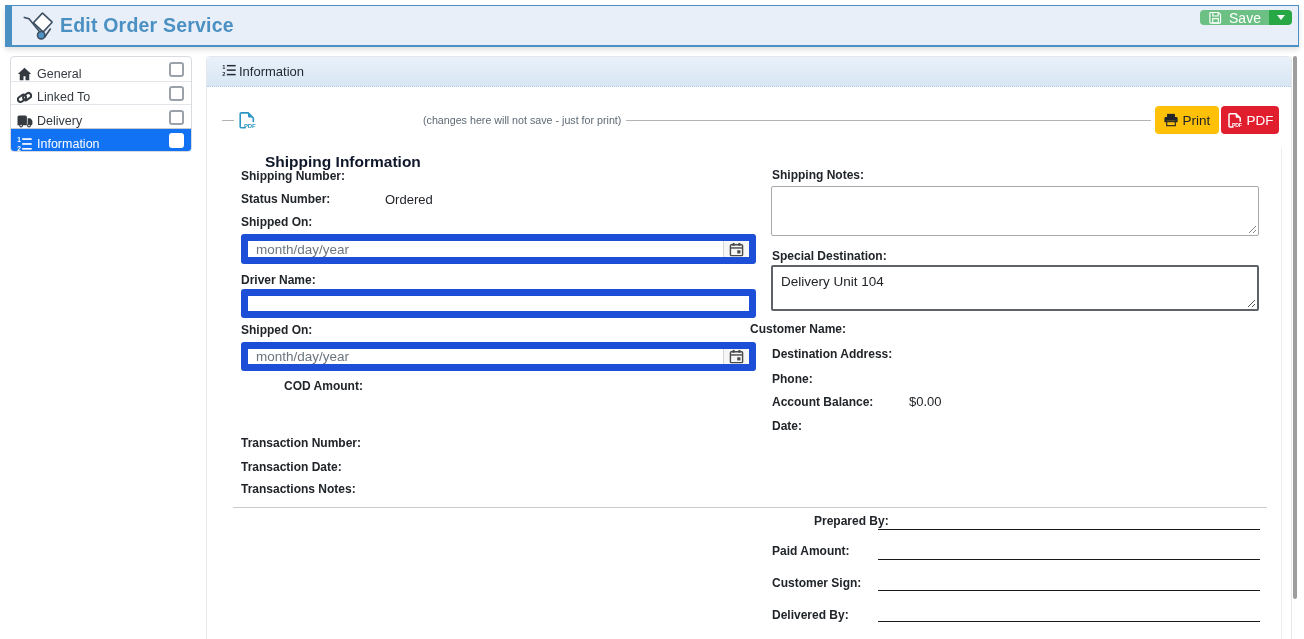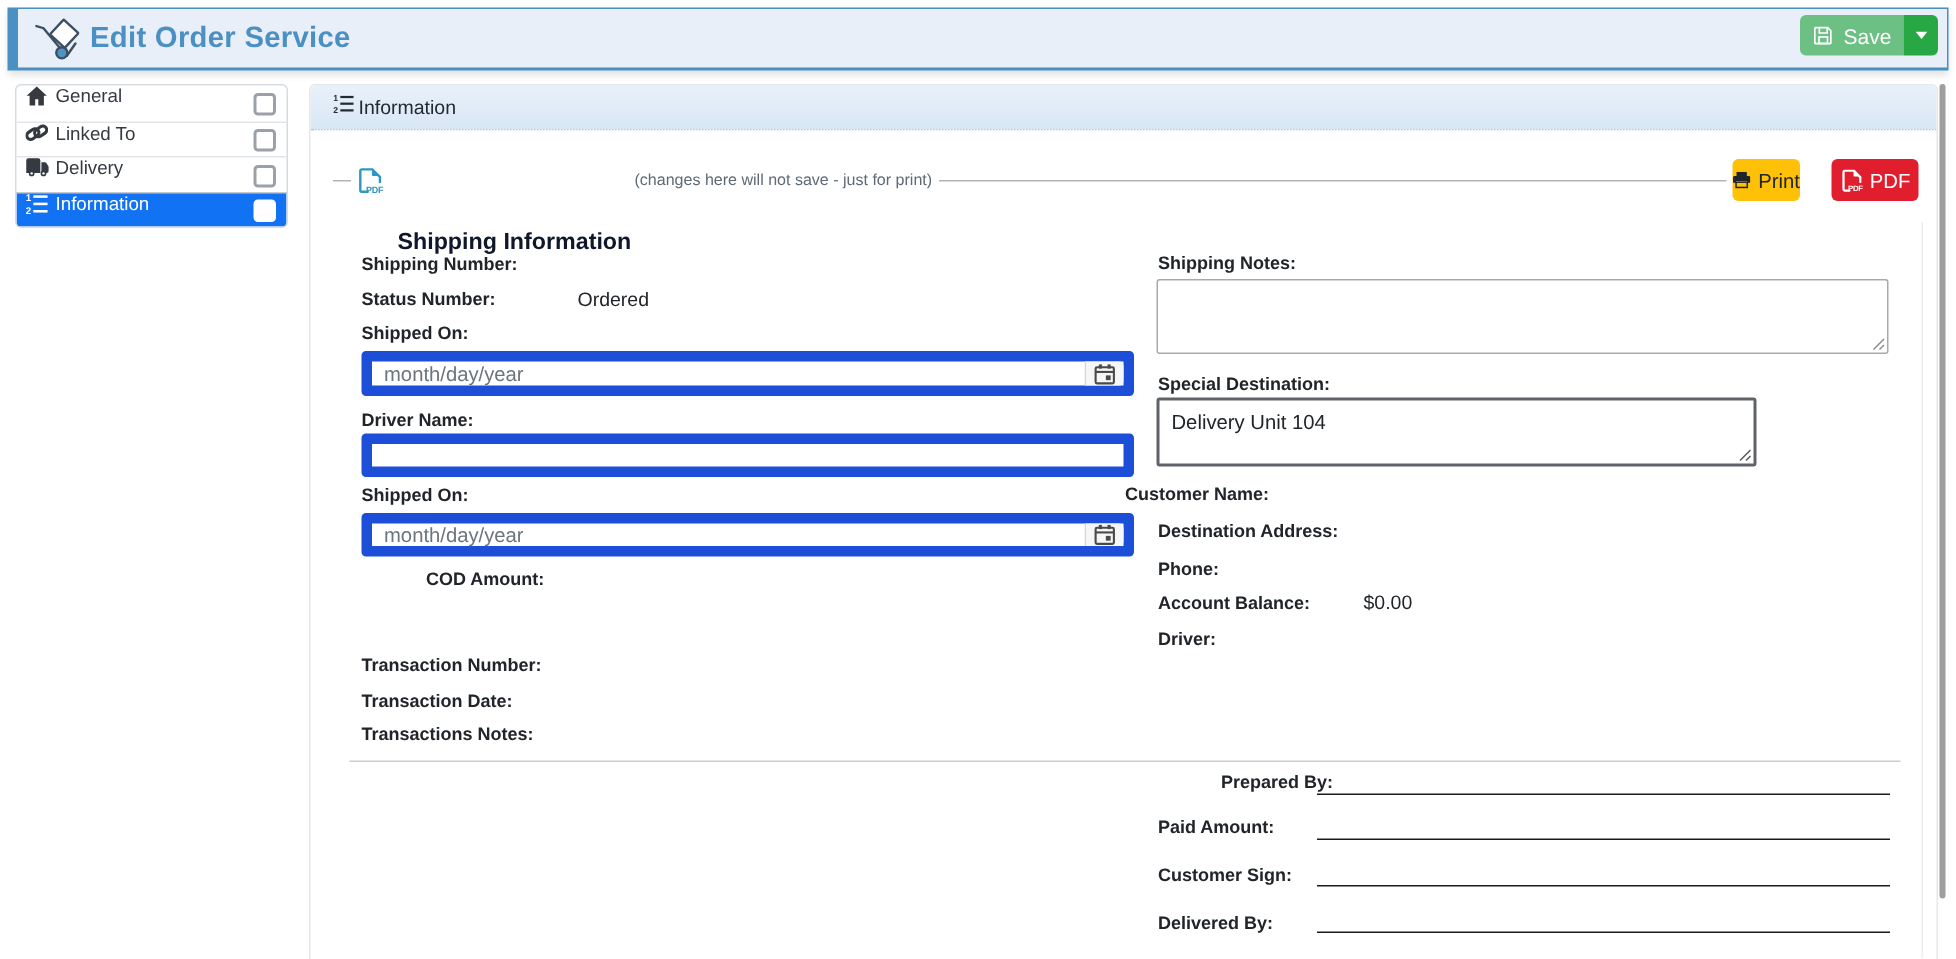--- a/index.html
+++ b/index.html
@@ -5,29 +5,29 @@
 * { margin:0; padding:0; box-sizing:border-box; }
 html,body { width:1304px; height:639px; background:#fff; font-family:"Liberation Sans", sans-serif; overflow:hidden; }
 
 
 #topbar { position:absolute; left:5px; top:5px; width:1294px; height:42px;
   background:#e9eff8; border:1px solid #4a90c2; border-left:7px solid #4a90c2; border-bottom-width:2px;
   box-shadow:0 3px 5px rgba(0,0,0,0.12); }
 #topbar .title { position:absolute; left:48px; top:0; height:100%; display:flex; align-items:center;
   font-size:19.5px; font-weight:bold; color:#4a90c2; letter-spacing:0.2px; }
 #trucksvg { position:absolute; left:11px; top:4px; }
-#savegrp { position:absolute; left:1188px; top:4px; height:27px; display:flex; }
+#savegrp { position:absolute; left:1188px; top:4px; height:15px; display:flex; }
 #savemain { width:69px; background:#6cc084; border-radius:4px 0 0 4px; color:#fff; font-size:14px;
   display:flex; align-items:center; justify-content:center; gap:6px; }
 #savetgl { width:23px; background:#28a745; border-radius:0 4px 4px 0; display:flex; align-items:center; justify-content:center; }
 
 
 #sidebar { position:absolute; left:10px; top:56px; width:182px; background:#fff;
   border:1px solid #d7dbe0; border-radius:4px; overflow:hidden; }
-#sidebar .item { position:relative; height:23.5px; display:flex; align-items:flex-start; border-top:1px solid #e2e5e9;
+#sidebar .item { position:relative; height:23.5px; display:flex; align-items:flex-end; border-top:1px solid #e2e5e9;
   font-size:12.5px; color:#343a40; }
 #sidebar .item:first-child { border-top:none; }
 #sidebar .item .ic { width:17px; margin-left:5px; display:flex; justify-content:center; }
 #sidebar .item .lbl { margin-left:4px; }
 #sidebar .cb { position:absolute; right:7px; top:4.5px; width:15px; height:15px;
   border:2px solid #9aa1a9; border-radius:3px; background:#fff; }
 #sidebar .item.active { background:#1272f4; color:#fff; border-top-color:#c6cacf; }
 #sidebar .item.active .cb { border-color:#fff; background:#fff; }
 
 
@@ -38,21 +38,21 @@
   display:flex; align-items:center; }
 #infobar .ic { margin-left:15px; }
 #infobar .txt { margin-left:3px; font-size:13px; color:#212a35; }
 
 
 .lg-dash { position:absolute; left:15px; top:63px; width:12px; height:1px; background:#b3b3b3; }
 .lg-icon { position:absolute; left:31px; top:55px; }
 .lg-title { position:absolute; left:58px; top:54px; font-size:15.5px; font-weight:bold; color:#0f172a;margin-top:42px; }
 .lg-note { position:absolute; left:216px; top:57px; font-size:10.7px; color:#5e6a75; }
 .lg-line { position:absolute; left:419px; top:63px; width:525px; height:1px; background:#b3b3b3; }
-.btn-print { position:absolute; left:948px; top:49px; width:45px; height:28px; background:#ffc107; border-radius:4px;
+.btn-print { position:absolute; left:948px; top:49px; width:64px; height:28px; background:#ffc107; border-radius:4px;
   display:flex; align-items:center; justify-content:center; gap:5px; font-size:13.5px; color:#212529; }
 .btn-pdf { position:absolute; left:1014px; top:49px; width:58px; height:28px; background:#e01e2e; border-radius:4px;
   display:flex; align-items:center; justify-content:center; gap:5px; font-size:13.5px; color:#fff; }
 
 
 .flabel { position:absolute; font-size:12px; font-weight:bold; color:#212529; white-space:nowrap; }
 .fvalue { position:absolute; font-size:13px; color:#212529; white-space:nowrap; }
 .finput { position:absolute; background:#fff; border:7px solid #1d4ed8; border-radius:3px;
   font-size:13.5px; color:#212529; display:flex; align-items:center; }
 .finput .ph { color:#6c757d; margin-left:8px; }
@@ -230,35 +230,35 @@
   <div class="flabel" style="left:565px; top:111px;">Shipping Notes:</div>
   <div class="ftext" style="left:564px; top:129px; width:488px; height:50px;">
     <svg class="rsz" width="9" height="9" viewBox="0 0 9 9">
         <g stroke="#888" stroke-width="1">
           <line x1="8" y1="1" x2="1" y2="8"></line>
           <line x1="8" y1="5" x2="5" y2="8"></line>
         </g>
       </svg>
   </div>
   <div class="flabel" style="left:565px; top:192px;">Special Destination:</div>
-  <div class="ftext" style="left:564px; top:208px; width:400px; height:46px; border:2px solid #5f6368;">
+  <div class="ftext" style="left:564px; top:208px; width:488px; height:46px; border:2px solid #5f6368;">
     <div style="margin:7px 0 0 8px;">Delivery Unit 104</div>
     <svg class="rsz" width="9" height="9" viewBox="0 0 9 9">
         <g stroke="#555" stroke-width="1">
           <line x1="8" y1="1" x2="1" y2="8"></line>
           <line x1="8" y1="5" x2="5" y2="8"></line>
         </g>
       </svg>
   </div>
   <div class="flabel" style="left:543px; top:265px;">Customer Name:</div>
   <div class="flabel" style="left:565px; top:290px;">Destination Address:</div>
   <div class="flabel" style="left:565px; top:315px;">Phone:</div>
   <div class="flabel" style="left:565px; top:338px;">Account Balance:</div>
   <div class="fvalue" style="left:702px; top:337px;">$0.00</div>
-  <div class="flabel" style="left:565px; top:362px;">Driver:</div>
+  <div class="flabel" style="left:565px; top:362px;">Date:</div>
 
   <div class="hr" style="left:26px; top:450px; width:1034px;"></div>
   <div class="flabel" style="left:565px; top:457px;padding-left:42px;">Prepared By:</div>
   <div class="sigline" style="left:671px; top:472px; width:382px;"></div>
   <div class="flabel" style="left:565px; top:487px;">Paid Amount:</div>
   <div class="sigline" style="left:671px; top:502px; width:382px;"></div>
   <div class="flabel" style="left:565px; top:519px;">Customer Sign:</div>
   <div class="sigline" style="left:671px; top:533px; width:382px;"></div>
   <div class="flabel" style="left:565px; top:551px;">Delivered By:</div>
   <div class="sigline" style="left:671px; top:564px; width:382px;"></div>

